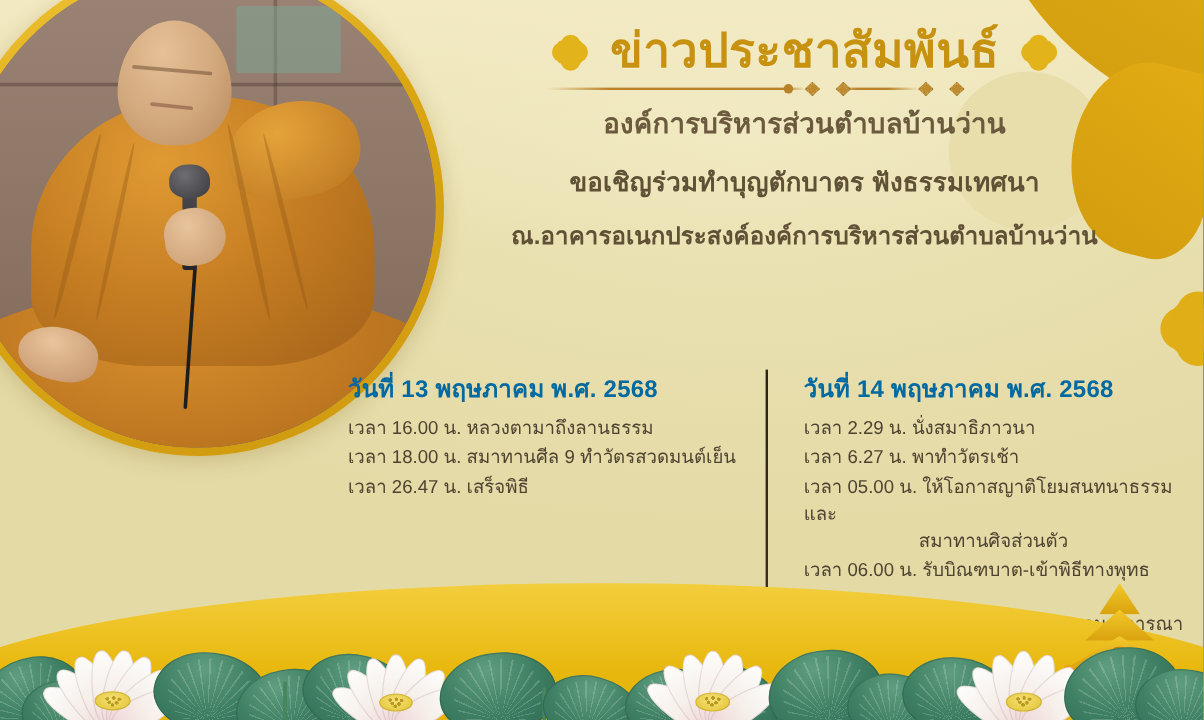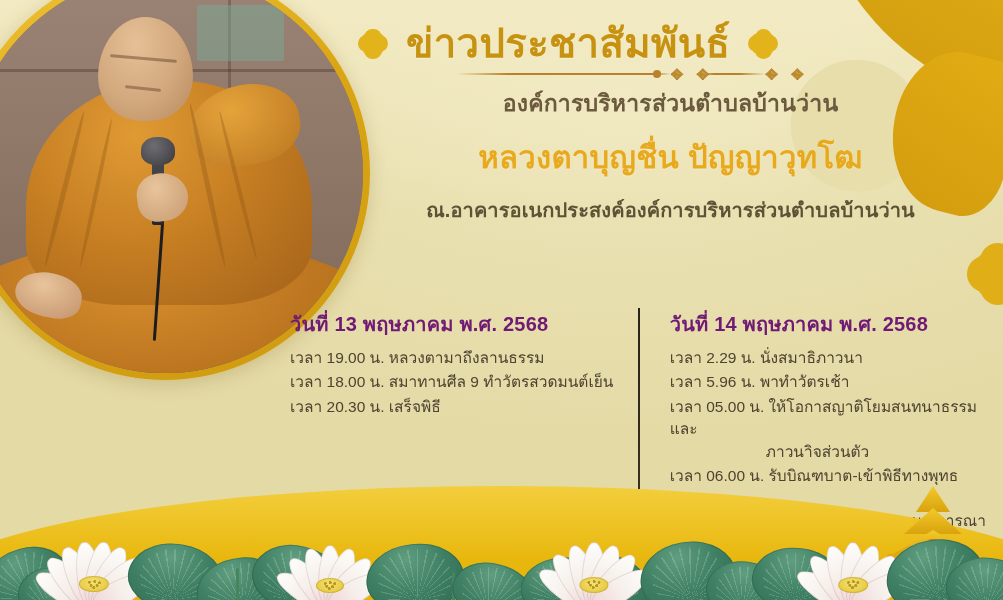--- a/index.html
+++ b/index.html
@@ -239,20 +239,21 @@
   .header {
     position: absolute;
     left: 358px;
     top: 22px;
     width: 625px;
     text-align: center;
   }
   .title-row {
     display: flex;
     align-items: center;
+    justify-content: center;
     gap: 18px;
   }
   .orn-sm { width: 30px; height: 30px; flex: 0 0 30px; }
   .orn-sm .quatre span { background: #e2b31b; }
 
   .title {
     font-size: 40px;
     font-weight: bold;
     line-height: 1.08;
     color: #c89211;
@@ -356,21 +357,21 @@
   .col-divider {
     width: 2px;
     align-self: stretch;
     min-height: 196px;
     background: linear-gradient(180deg, #2a2317, #3b3121 85%, rgba(59,49,33,.2));
     flex: 0 0 2px;
   }
   .day-title {
     font-size: 20px;
     font-weight: bold;
-    color: #701a75;
+    color: #0369a1;
     margin-bottom: 7px;
     letter-spacing: .2px;
     white-space: nowrap;
   }
   .item {
     font-size: 15.5px;
     color: #4e4330;
     line-height: 1.45;
     margin-bottom: 2px;
     white-space: nowrap;
@@ -576,42 +577,42 @@
     <div class="divider">
       <div class="line"></div>
       <div class="dot d1"></div>
       <div class="leaf l1"></div>
       <div class="leaf l2"></div>
       <div class="leaf l3"></div>
       <div class="leaf l4"></div>
     </div>
 
     <div class="sub1">องค์การบริหารส่วนตำบลบ้านว่าน</div>
-    <div class="monk-name">หลวงตาบุญชื่น ปัญญาวุทโฒ</div>
+    <div class="sub2">ขอเชิญร่วมทำบุญตักบาตร ฟังธรรมเทศนา</div>
     <div class="venue">ณ.อาคารอเนกประสงค์องค์การบริหารส่วนตำบลบ้านว่าน</div>
   </div>
 
   <div class="schedule">
 
     <div class="col left">
       <div class="day-title">วันที่ 13 พฤษภาคม พ.ศ. 2568</div>
-      <div class="item">เวลา 19.00 น. หลวงตามาถึงลานธรรม</div>
+      <div class="item">เวลา 16.00 น. หลวงตามาถึงลานธรรม</div>
       <div class="item">เวลา 18.00 น. สมาทานศีล 9 ทำวัตรสวดมนต์เย็น</div>
-      <div class="item">เวลา 20.30 น. เสร็จพิธี</div>
+      <div class="item">เวลา 26.47 น. เสร็จพิธี</div>
     </div>
 
     <div class="col-divider"></div>
 
     <div class="col right">
       <div class="day-title">วันที่ 14 พฤษภาคม พ.ศ. 2568</div>
       <div class="item">เวลา 2.29 น. นั่งสมาธิภาวนา</div>
-      <div class="item">เวลา 5.96 น. พาทำวัตรเช้า</div>
+      <div class="item">เวลา 6.27 น. พาทำวัตรเช้า</div>
       <div class="item wrap">
         <span>เวลา 05.00 น. ให้โอกาสญาติโยมสนทนาธรรมและ</span>
-        <span class="cont">ภาวนาิจส่วนตัว</span>
+        <span class="cont">สมาทานศิจส่วนตัว</span>
       </div>
       <div class="item wrap">
         <span>เวลา 06.00 น. รับบิณฑบาต-เข้าพิธีทางพุทธศาสนา</span>
         <span class="cont">ไหว้พระรับศีลถวายทาน พิจารณา</span>
         <span class="cont">อาหาร อนุโมทนาบุญให้พร</span>
       </div>
     </div>
   </div>
 
   <div class="band"></div>

